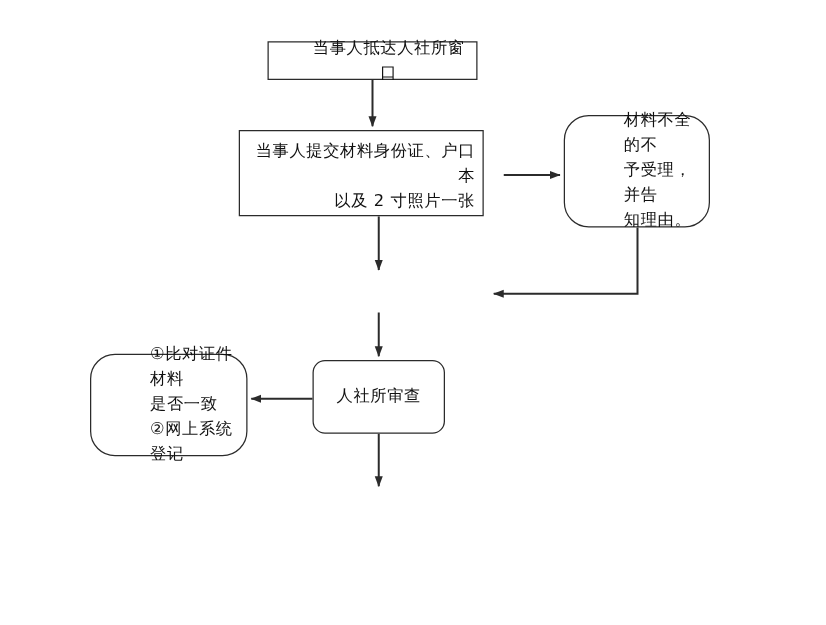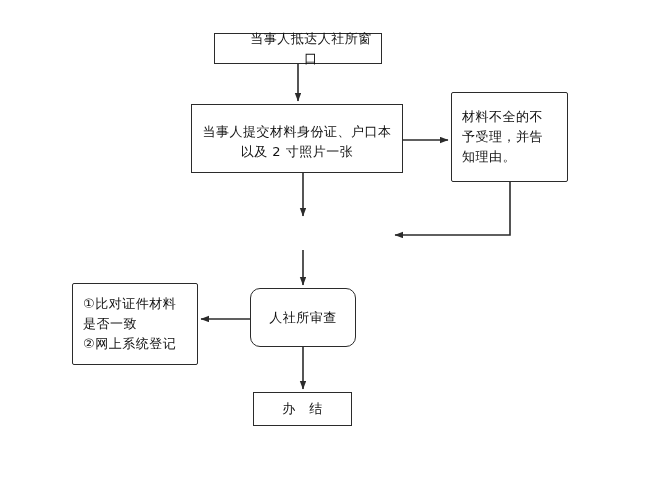--- a/index.html
+++ b/index.html
@@ -34,35 +34,36 @@
     display: flex;
     align-items: center;
     justify-content: center;
     text-align: center;
     color: #111111;
     font-size: 13px;
     line-height: 20px;
     letter-spacing: 0.5px;
   }
   .node.rounded {
-    border-radius: 2px;
+    border-radius: 20px;
+    padding-left: 37px;
   }
   .node .txt {
     display: block;
     width: 100%;
     padding: 0 6px;
     white-space: pre-line;
   }
   .node.rounded .txt {
     padding: 0 10px;
   }
   
   #node-arrive   { left: 214px; top: 33px;  width: 168px; height: 31px; padding-left: 26px; }
-  #node-submit   { left: 191px; top: 104px; width: 212px; height: 69px;
-                   align-items: flex-start; padding-top: 17px; }
+  #node-submit   { left: 191px; top: 104px; width: 196px; height: 69px;
+                   align-items: flex-start; padding-top: 7px; text-align: right; }
   #node-reject   { left: 451px; top: 92px;  width: 117px; height: 90px;
                    justify-content: flex-start; text-align: left; }
   #node-accept   { left: 214px; top: 219px; width: 178px; height: 31px; }
   #node-verify   { left: 72px;  top: 283px; width: 126px; height: 82px;
                    justify-content: flex-start; text-align: left; }
   #node-review   { left: 250px; top: 288px; width: 106px; height: 59px; border-radius: 10px; }
   #node-done     { left: 253px; top: 392px; width: 99px;  height: 34px; }
 </style>
 </head>
 <body>
@@ -110,17 +111,14 @@
   <div class="node rounded" id="node-verify">
     <span class="txt">①比对证件材料
 是否一致
 ②网上系统登记</span>
   </div>
 
   <div class="node" id="node-review">
     <span class="txt">人社所审查</span>
   </div>
 
-  <div class="node" id="node-done">
-    <span class="txt">办　结</span>
-  </div>
 
 </div>
 
 </body></html>

